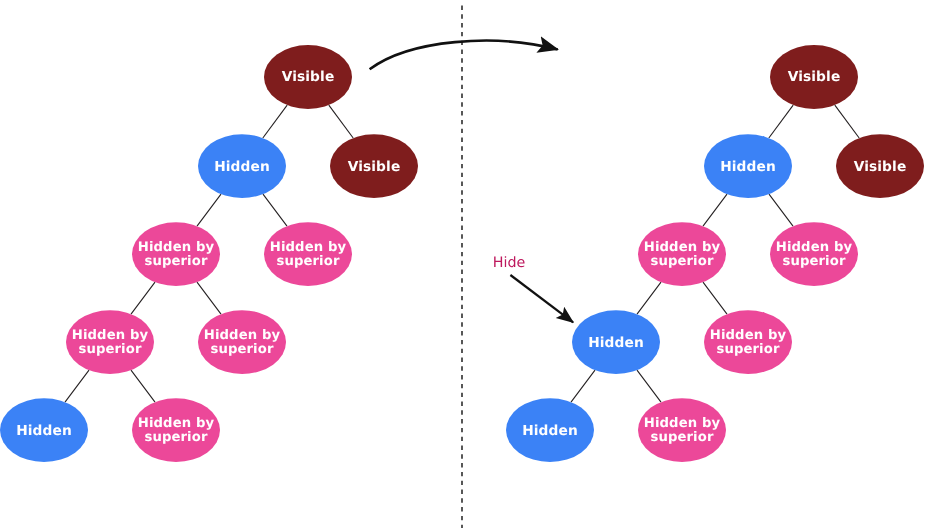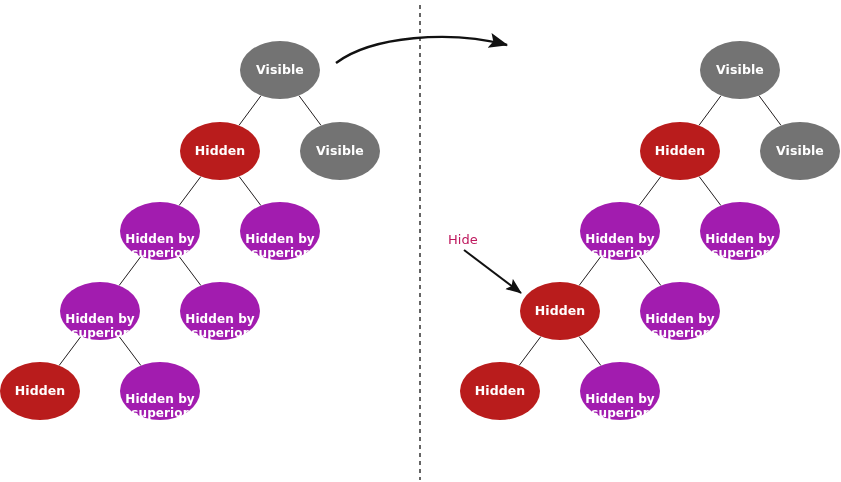--- a/index.html
+++ b/index.html
@@ -32,23 +32,23 @@
     justify-content: center;
     text-align: center;
     border-radius: 50%;
     color: #ffffff;
     font-weight: bold;
     line-height: 1.12;
     letter-spacing: 0.1px;
     box-sizing: border-box;
     padding: 0 4px;
   }
-  .node.visible-node  { background: #737373; }
-  .node.hidden-node   { background: #b91c1c; }
-  .node.superior-node { background: #a21caf; align-items: flex-end; }
+  .node.visible-node  { background: #7f1d1d; }
+  .node.hidden-node   { background: #3b82f6; }
+  .node.superior-node { background: #ec4899; }
 
   .node.lbl-1 { font-size: 12.5px; }
   .node.lbl-2 { font-size: 12px; }
 
   .annot {
     position: absolute;
     color: #be185d;
     font-size: 13px;
     font-weight: normal;
     white-space: nowrap;

